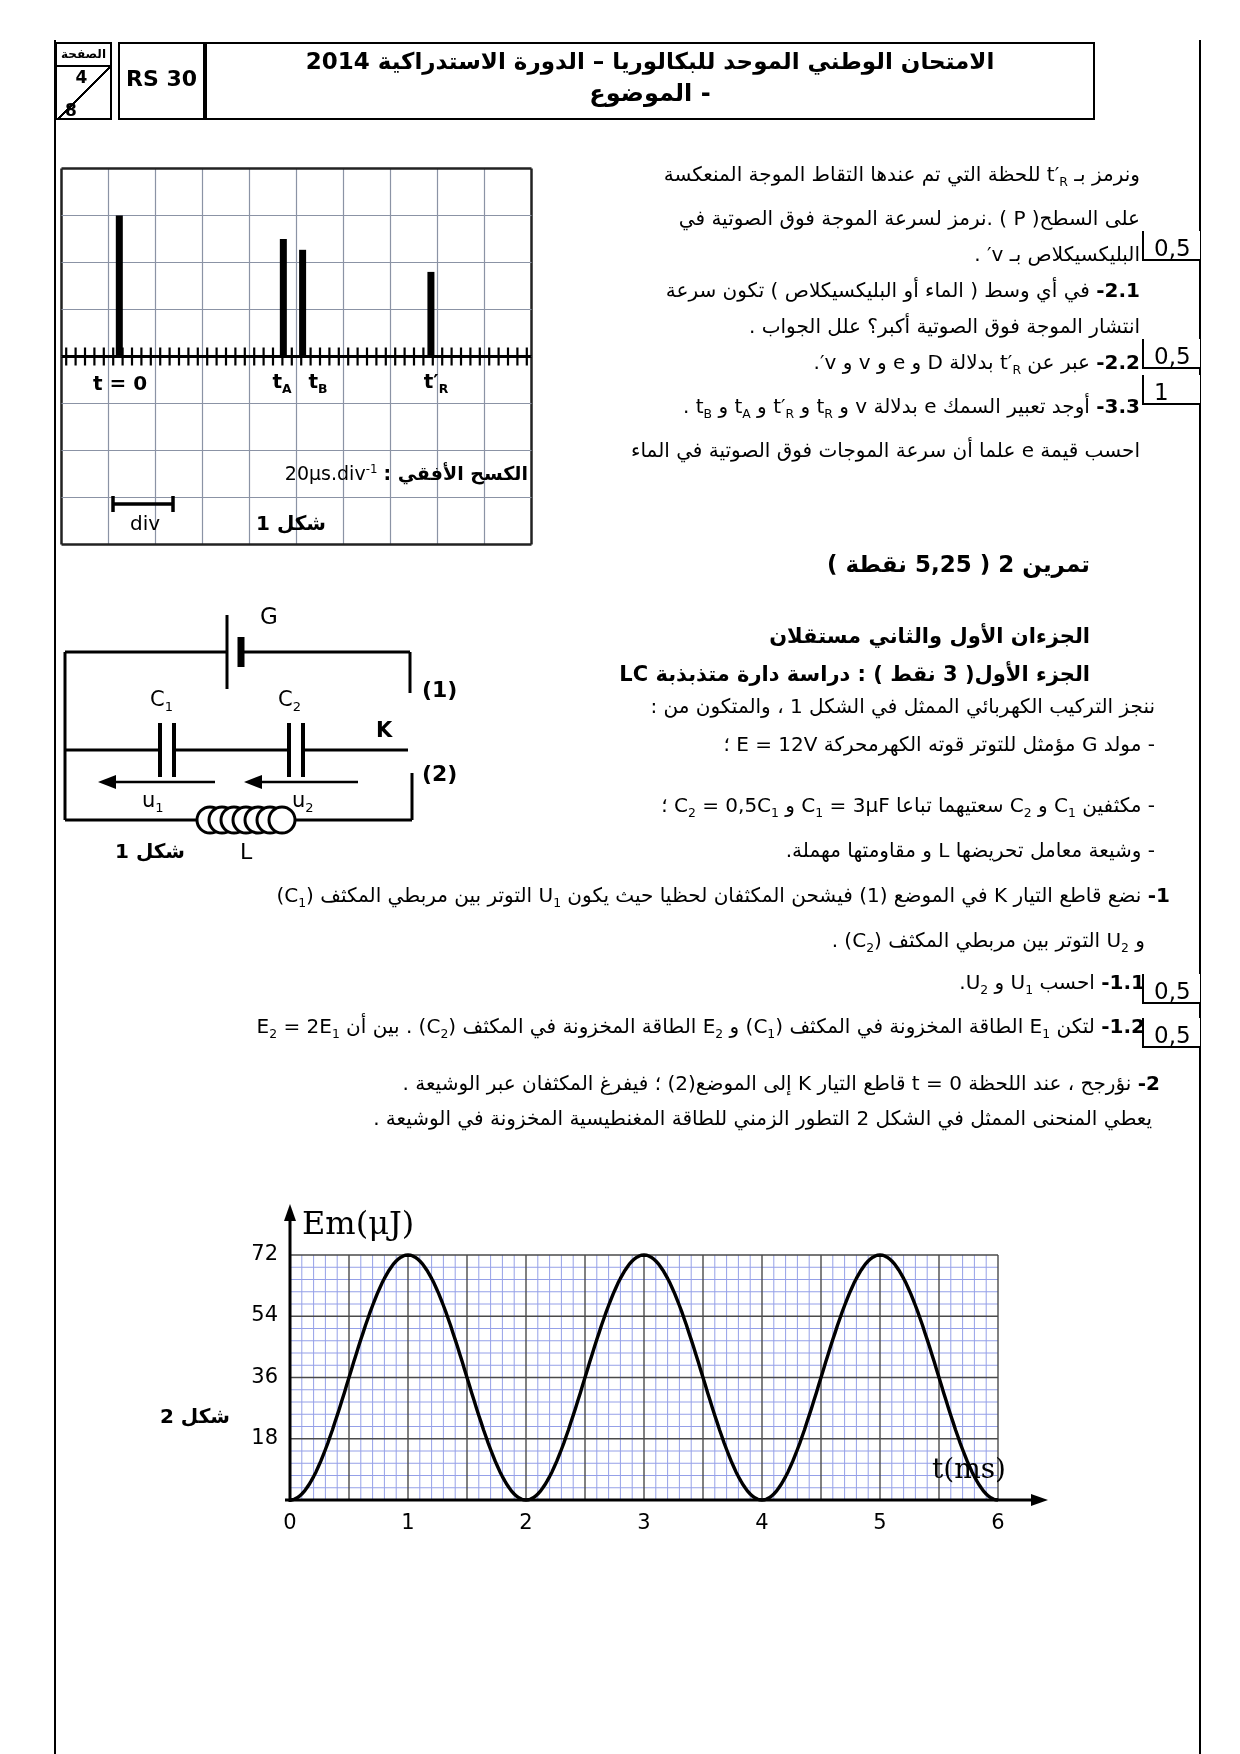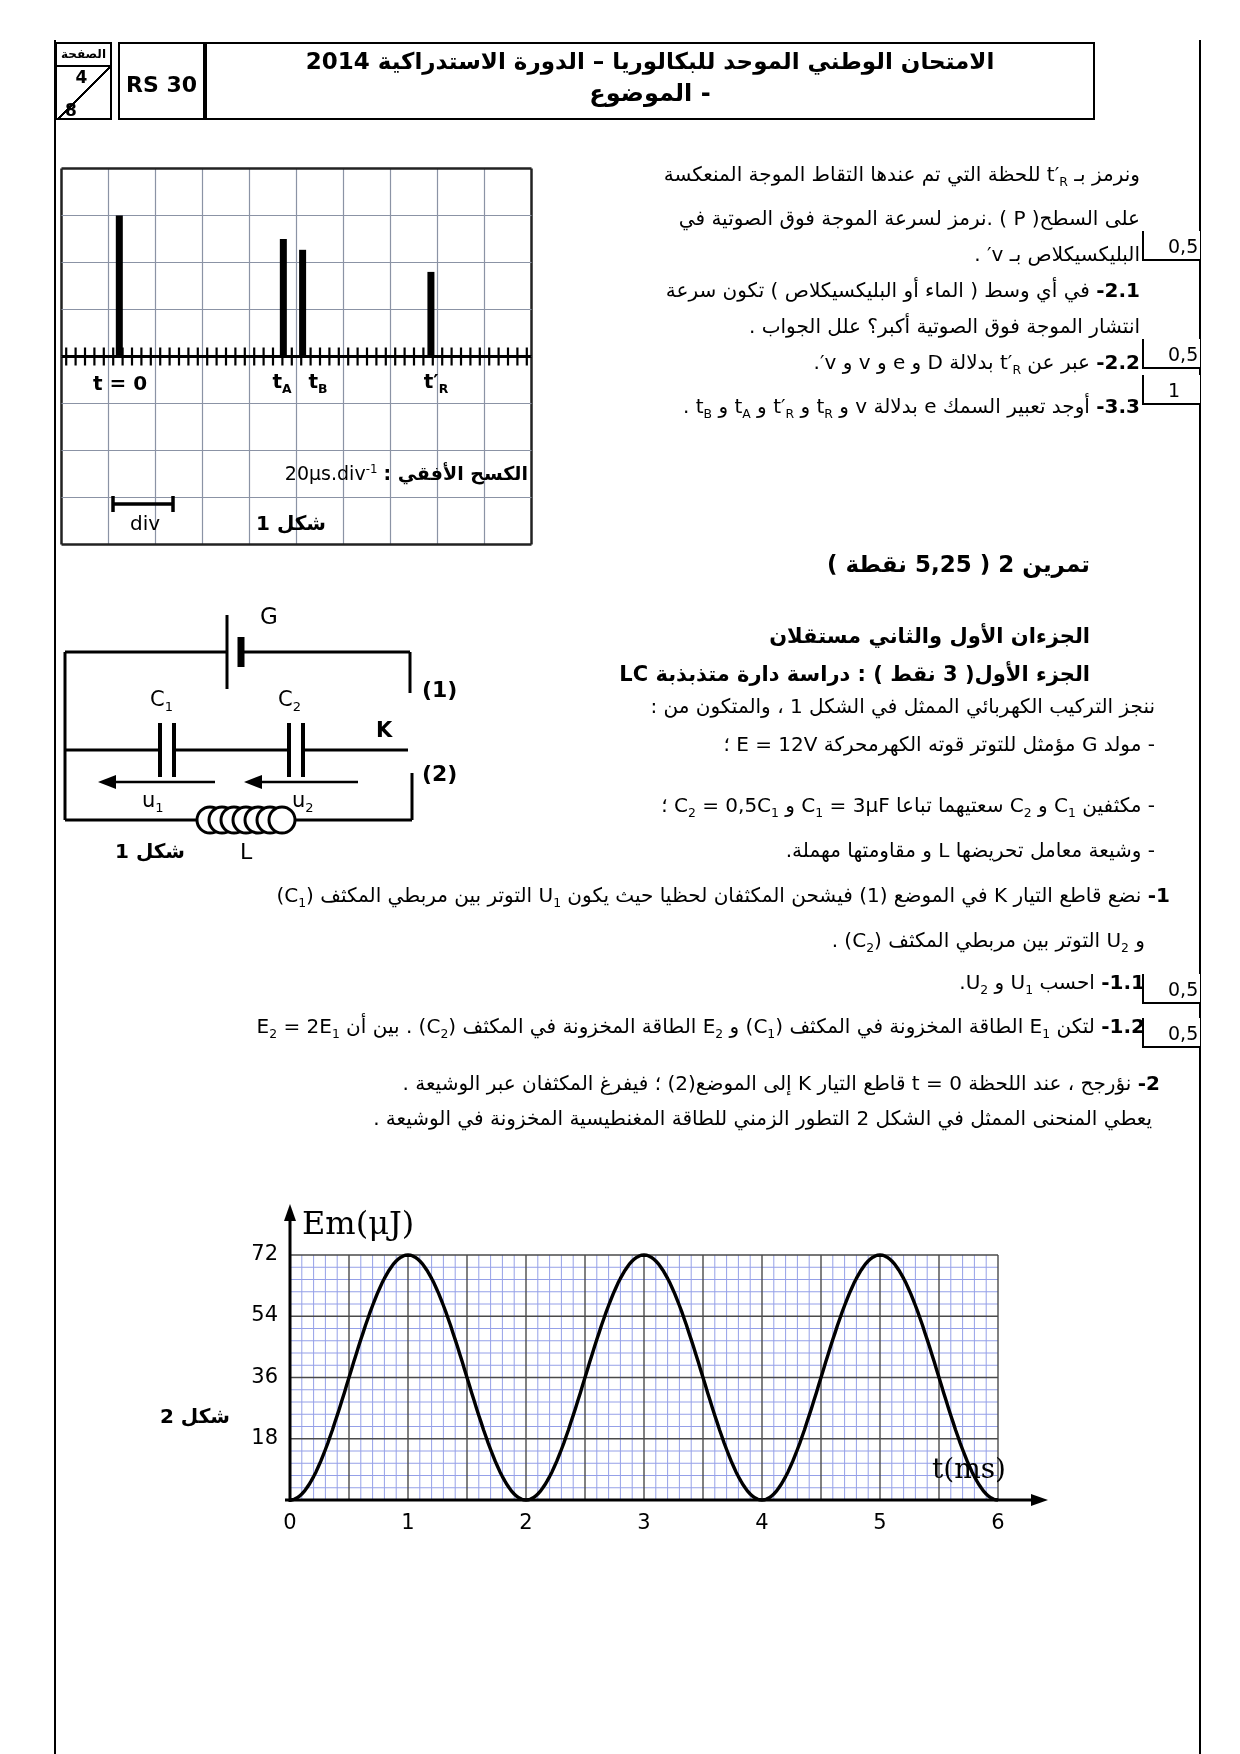--- a/index.html
+++ b/index.html
@@ -5,21 +5,21 @@
   html,body{margin:0;padding:0}
   body{width:1240px;height:1754px;position:relative;background:#fff;color:#000;
        font-family:"DejaVu Sans","Liberation Sans",sans-serif;overflow:hidden}
   .abs{position:absolute}
   .ar{direction:rtl;text-align:right}
   sub,sup{font-size:0.62em}
   b{font-weight:700}
   .wave-line{font-size:20px;line-height:36px}
   .qline{font-size:20px;position:absolute}
   .mark{position:absolute;left:1142px;width:58px;height:30px;border-left:2px solid #000;
-        border-bottom:2px solid #000;font-size:19px;padding:4px 0 0 24px;box-sizing:border-box;
+        border-bottom:2px solid #000;font-size:23px;padding:4px 0 0 10px;box-sizing:border-box;
         background:#fff;text-align:left;direction:ltr}
   .hbox{position:absolute;border:2px solid #000;box-sizing:border-box}
   .fig3-lab{position:absolute;font-weight:bold;font-size:20px;text-align:center}
   .fig1-lab{position:absolute;font-size:21px}
   .serif{font-family:"DejaVu Serif","Liberation Serif",serif}
   .gtick{position:absolute;font-size:21px}
 </style>
 </head>
 <body>
 
@@ -28,21 +28,21 @@
 
 <div class="abs" style="left:55px;top:42px;width:1040px;height:78px">
   <div class="hbox" style="left:0;top:0;width:57px;height:78px">
     <div style="height:21px;border-bottom:2px solid #000;font-size:12px;font-weight:bold;text-align:center;line-height:20px">الصفحة</div>
     <div style="position:relative;height:53px;background:linear-gradient(to bottom right,transparent 49%,#000 49%,#000 51.5%,transparent 51.5%)">
       <div style="position:absolute;top:0;left:0;right:4px;text-align:center;font-size:17px;font-weight:bold">4</div>
       <div style="position:absolute;bottom:0;left:8px;font-size:17px;font-weight:bold">8</div>
     </div>
   </div>
   <div class="hbox" style="left:63px;top:0;width:87px;height:78px">
-    <div style="margin-top:28px;text-align:center;font-size:22px;font-weight:bold">RS 30</div>
+    <div style="margin-top:22px;text-align:center;font-size:22px;font-weight:bold">RS 30</div>
   </div>
   <div class="hbox" style="left:150px;top:0;right:0;height:78px">
     <div class="ar" style="text-align:center;font-size:23px;font-weight:bold;margin-top:4px">الامتحان الوطني الموحد للبكالوريا – الدورة الاستدراكية 2014</div>
     <div class="ar" style="text-align:center;font-size:24px;font-weight:bold;margin-top:5px">- الموضوع</div>
   </div>
 </div>
 
 <div class="abs" style="left:60px;top:167px;width:476px;height:380px">
   <svg id="fig3-svg" width="476" height="380">
     <g id="f3-grid">
@@ -142,20 +142,21 @@
 </div>
 
 <div class="abs ar" style="left:550px;top:156px;width:590px">
   <div class="wave-line">ونرمز بـ t′<sub>R</sub> للحظة التي تم عندها التقاط الموجة المنعكسة</div>
   <div class="wave-line">على السطح( P ) .نرمز لسرعة الموجة فوق الصوتية في</div>
   <div class="wave-line">البليكسيكلاص بـ v′ .</div>
   <div class="wave-line"><b>2.1-</b>  في أي وسط ( الماء أو البليكسيكلاص ) تكون سرعة</div>
   <div class="wave-line">انتشار الموجة فوق الصوتية أكبر؟   علل الجواب .</div>
   <div class="wave-line"><b>2.2-</b> عبر عن t′<sub>R</sub> بدلالة D و e و v و v′.</div>
   <div class="wave-line"><b>3.3-</b> أوجد تعبير السمك e بدلالة v و t<sub>R</sub> و t′<sub>R</sub> و t<sub>A</sub> و  t<sub>B</sub> .</div>
+  <div class="wave-line">احسب قيمة e علما أن سرعة الموجات فوق الصوتية في الماء</div>
 </div>
 
 <div class="mark" style="top:231px">0,5</div>
 <div class="mark" style="top:339px">0,5</div>
 <div class="mark" style="top:375px">1</div>
 <div class="mark" style="top:974px">0,5</div>
 <div class="mark" style="top:1018px">0,5</div>
 
 <div class="abs ar" style="right:150px;top:551px;font-size:23px;font-weight:bold">تمرين 2  (  5,25 نقطة )</div>
 <div class="abs ar" style="right:150px;top:624px;font-size:21px;font-weight:bold">الجزءان الأول والثاني مستقلان</div>

